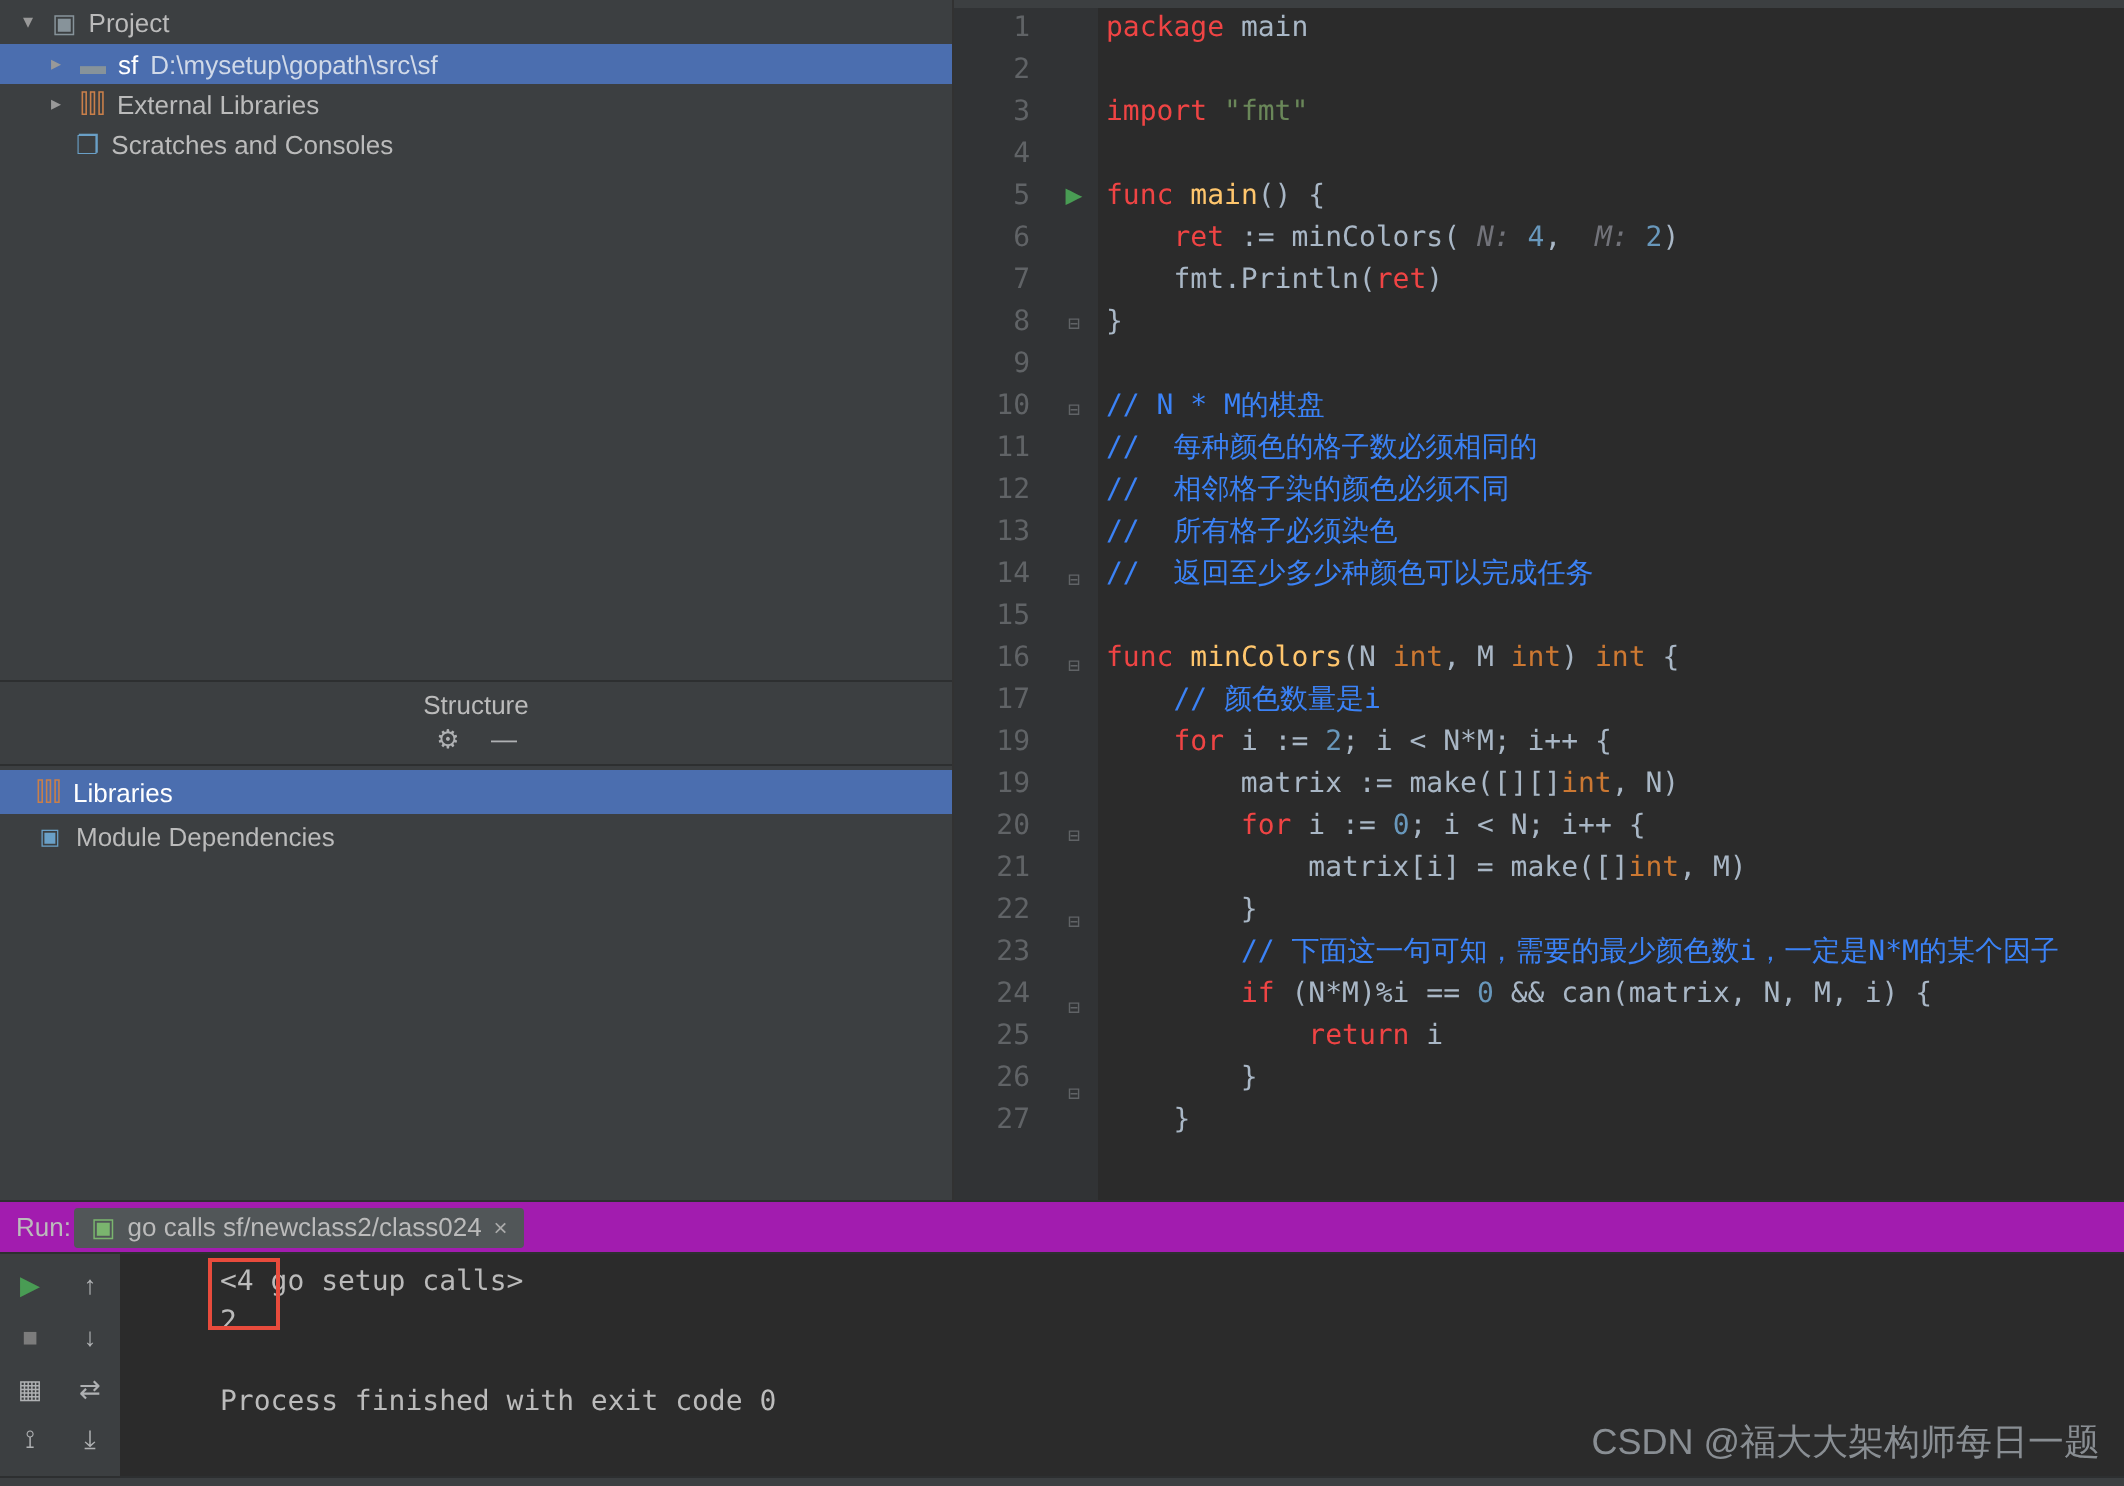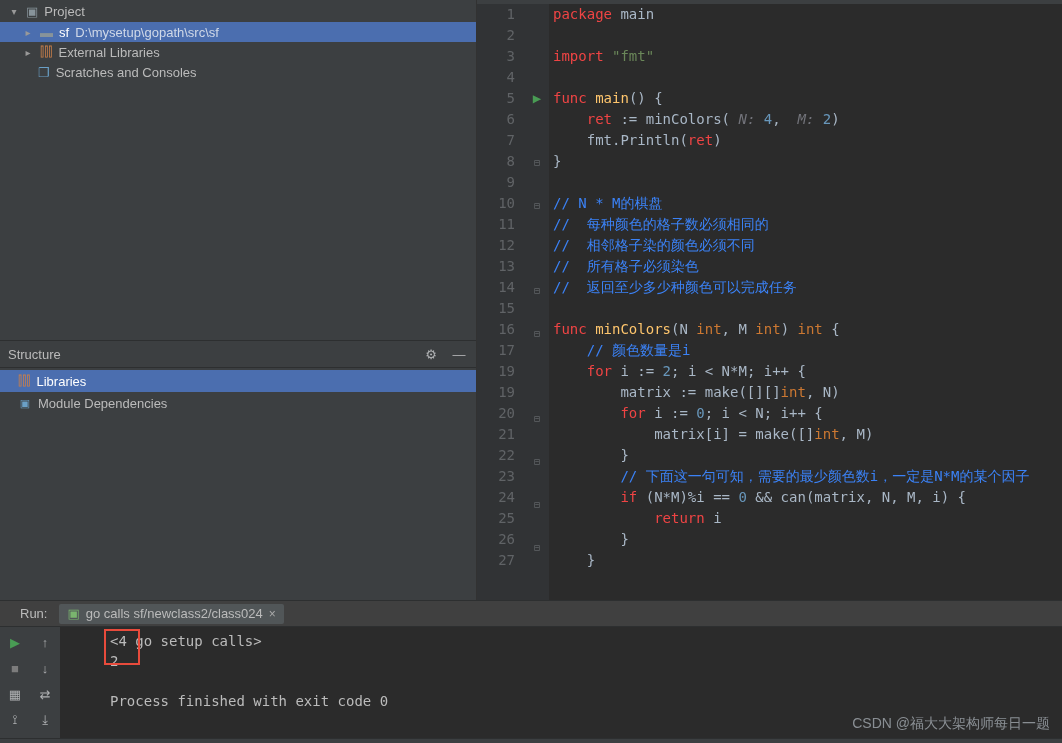--- a/index.html
+++ b/index.html
@@ -26,21 +26,21 @@
 .tree-row.selected { background:#4b6eaf; color:#fff; }
 .tree-row.selected .dim { color:#d0d9e8; }
 .indent-1 { padding-left: 22px; }
 .indent-2 { padding-left: 38px; }
 .folder-icon { color:#87939a; }
 .dim { color:#808080;text-align:right; }
 .lib-icon { color:#c97f4a; }
 
 
 .structure { height:260px; border-top:1px solid #2d2f30; }
-.structure-header { display:flex; align-items:center; justify-content:space-between; padding:4px 8px; background:#3c3f41; border-bottom:1px solid #2d2f30; }
+.structure-header { display:flex; align-items:center; justify-content:space-between; padding:4px 8px; background:#3c3f41; border-bottom:1px solid #2d2f30;flex-direction:column; }
 .structure-header .tools { display:flex; gap:10px; color:#aaa; }
 .structure-body { padding-top:2px; }
 .struct-row { display:flex; align-items:center; gap:6px; height:22px; padding-left:18px; cursor:pointer; }
 .struct-row.selected { background:#4b6eaf; color:#fff; }
 .mod-icon { width:14px; height:14px; display:inline-flex; align-items:center; justify-content:center; font-size:11px; }
 
 
 .tab-bar { height: 4px; background:#3c3f41; overflow:hidden; }
 .editor { flex:1; display:flex; overflow:hidden; }
 .gutter { width:48px; background:#313335; color:#606366; text-align:right; padding-right:10px; line-height:21px; }
@@ -51,32 +51,32 @@
 .fn { color:#ffc66d; }
 .num { color:#6897bb; }
 .type { color:#cc7832; }
 .comment { color:#3b82f6; }
 .param { color:#72737a; font-style:italic; }
 .fold { color:#606366; font-size:10px; }
 .run-gutter { color:#499c54; }
 
 
 .run-panel { height:138px; border-top:1px solid #2d2f30; background:#2b2b2b; display:flex; flex-direction:column; }
-.run-header { height:26px; background:#404040; display:flex; align-items:center; padding:0 20px; gap:12px; border-bottom:1px solid #2d2f30; }
+.run-header { height:26px; background:#a21caf; display:flex; align-items:center; padding:0 8px; gap:2px; border-bottom:1px solid #2d2f30; }
 .run-tab { display:flex; align-items:center; gap:6px; background:#515658; padding:2px 8px; border-radius:2px; height:20px; }
 .run-body { flex:1; display:flex; }
 .run-tools { width:30px; display:flex; flex-direction:column; align-items:center; gap:8px; padding-top:6px; background:#3c3f41; }
 .run-tools2 { width:30px; display:flex; flex-direction:column; align-items:center; gap:8px; padding-top:6px; background:#3c3f41; }
 .run-console { flex:1; padding:6px 10px; color:#bbbbbb; position:relative;margin-left:40px; }
 .red-box { border: 2px solid #e84b3c; position:absolute; top:2px; left:4px; width:36px; height:36px; }
 .run-line { height:20px; }
 .tool-btn { width:18px; height:18px; display:flex; align-items:center; justify-content:center; cursor:pointer; color:#afb1b3; }
 .play-green { color:#499c54; }
 .stop-grey { color:#7c7c7c; }
-.watermark { position:absolute; right:12px; bottom:10px; color:#9aa0a6; font-size:14px; opacity:.85; }
+.watermark { position:absolute; right:12px; bottom:10px; color:#9aa0a6; font-size:18px; opacity:.85; }
 .close-x { color:#aaa; font-size:12px; cursor:pointer; }
 .bottom-strip { height:5px; background:#3c3f41; border-top:1px solid #2d2f30; }
 </style>
 </head>
 <body>
 
 <div class="main-split">
   <div class="left-panel">
     <div class="project-tree">
       <div class="tree-header">

